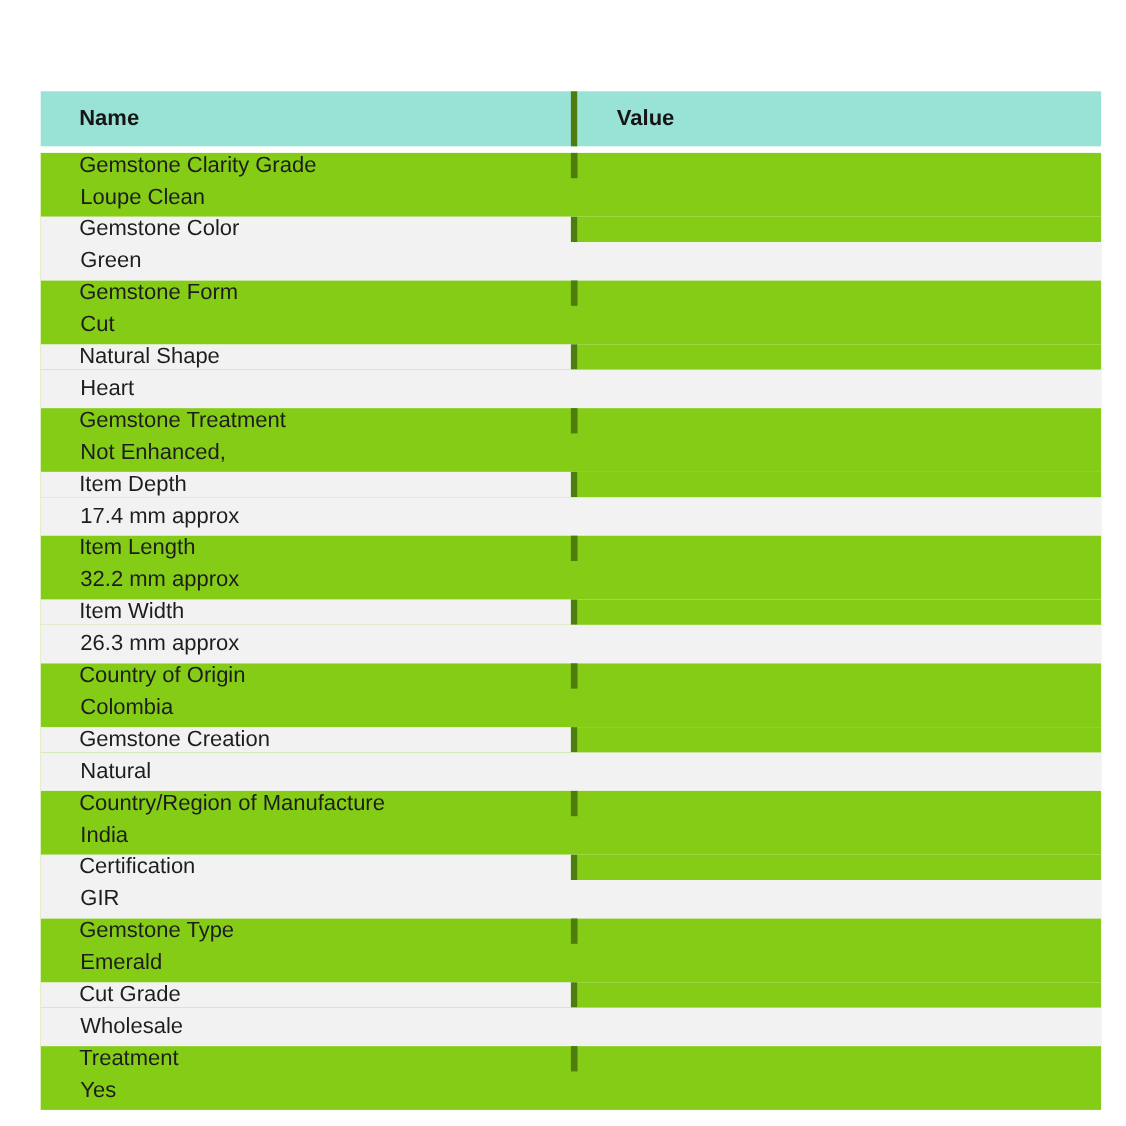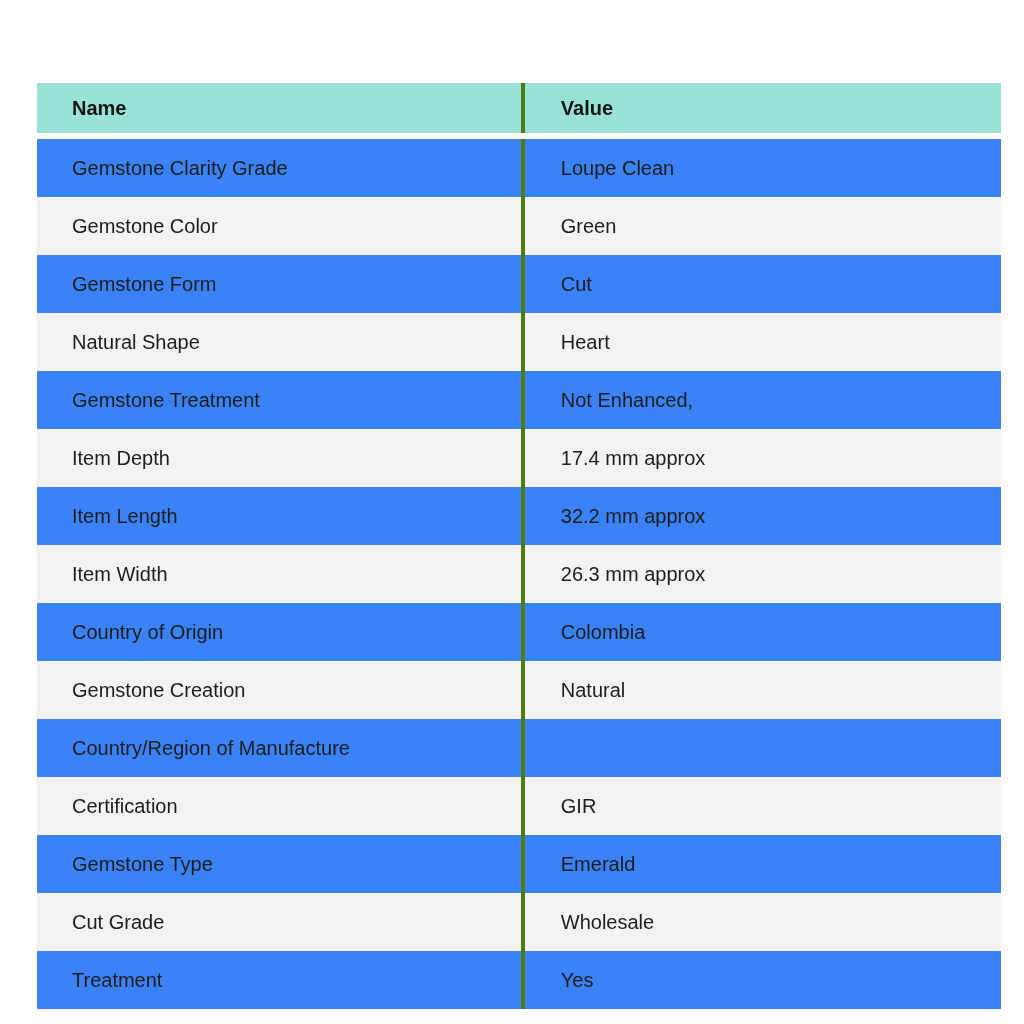--- a/index.html
+++ b/index.html
@@ -26,35 +26,36 @@
     display: flex;
     align-items: center;
     font-size: 20px;
     color: #1d1d1d;
     overflow: hidden;
     white-space: nowrap;
   }
   .col-name {
     width: 50.6%;
     padding-left: 35px;
-    border-right: 4px solid #4d7c0f;
+    border-right: 6px solid #4d7c0f;
   }
   .col-value {
     flex: 1;
     padding-left: 36px;
   }
   .header-row .cell {
     background: #98e2d6;
     font-weight: 600;
     color: #151515;
   }
   .table-body .row {
     display: flex;
     height: 58px;
-    background: #3b82f6;
+    background: #84cc16;
+    flex-direction: column;
   }
   .table-body .row:nth-child(even) .cell {
     background: #f2f2f2;
   }
 </style>
 </head>
 <body>
 
 <div class="spec-table">
 
@@ -99,20 +100,21 @@
     <div class="row">
       <div class="cell col-name">Country of Origin</div>
       <div class="cell col-value">Colombia</div>
     </div>
     <div class="row">
       <div class="cell col-name">Gemstone Creation</div>
       <div class="cell col-value">Natural</div>
     </div>
     <div class="row">
       <div class="cell col-name">Country/Region of Manufacture</div>
+      <div class="cell col-value">India</div>
     </div>
     <div class="row">
       <div class="cell col-name">Certification</div>
       <div class="cell col-value">GIR</div>
     </div>
     <div class="row">
       <div class="cell col-name">Gemstone Type</div>
       <div class="cell col-value">Emerald</div>
     </div>
     <div class="row">

